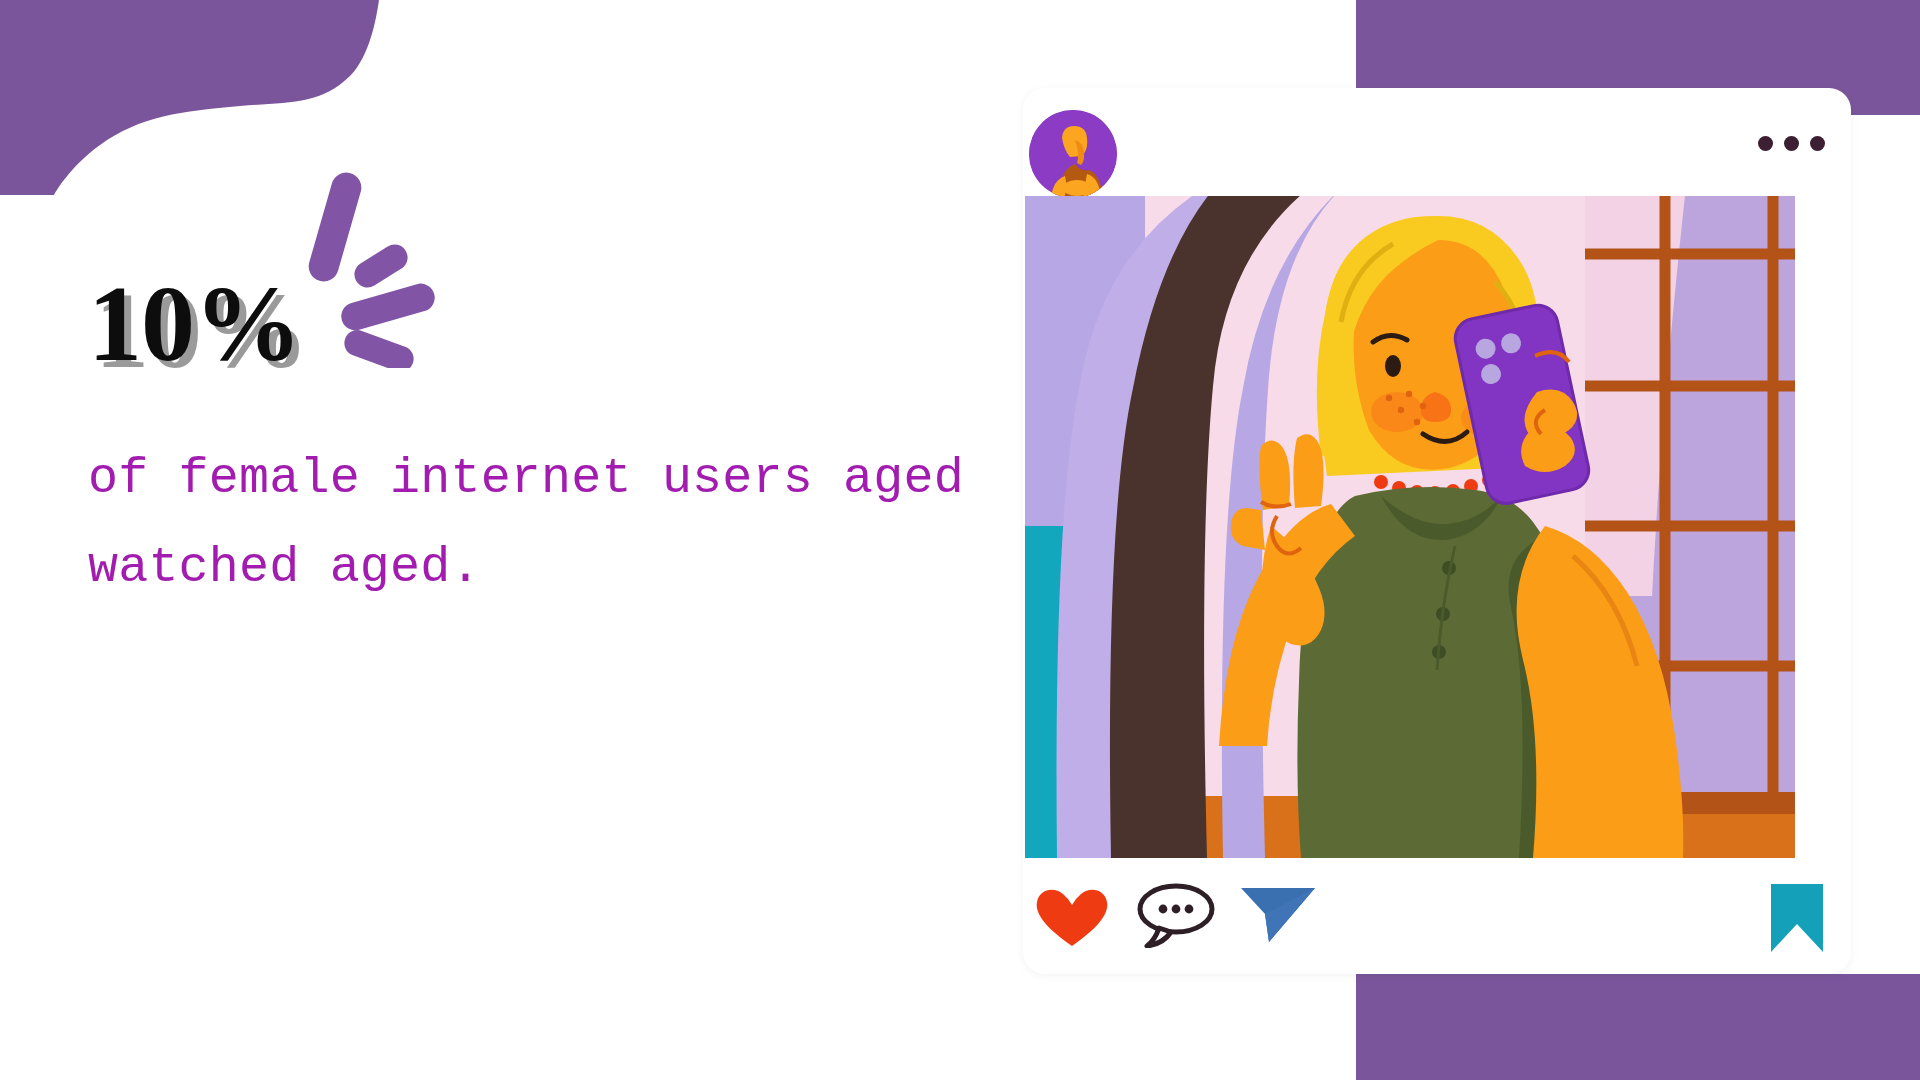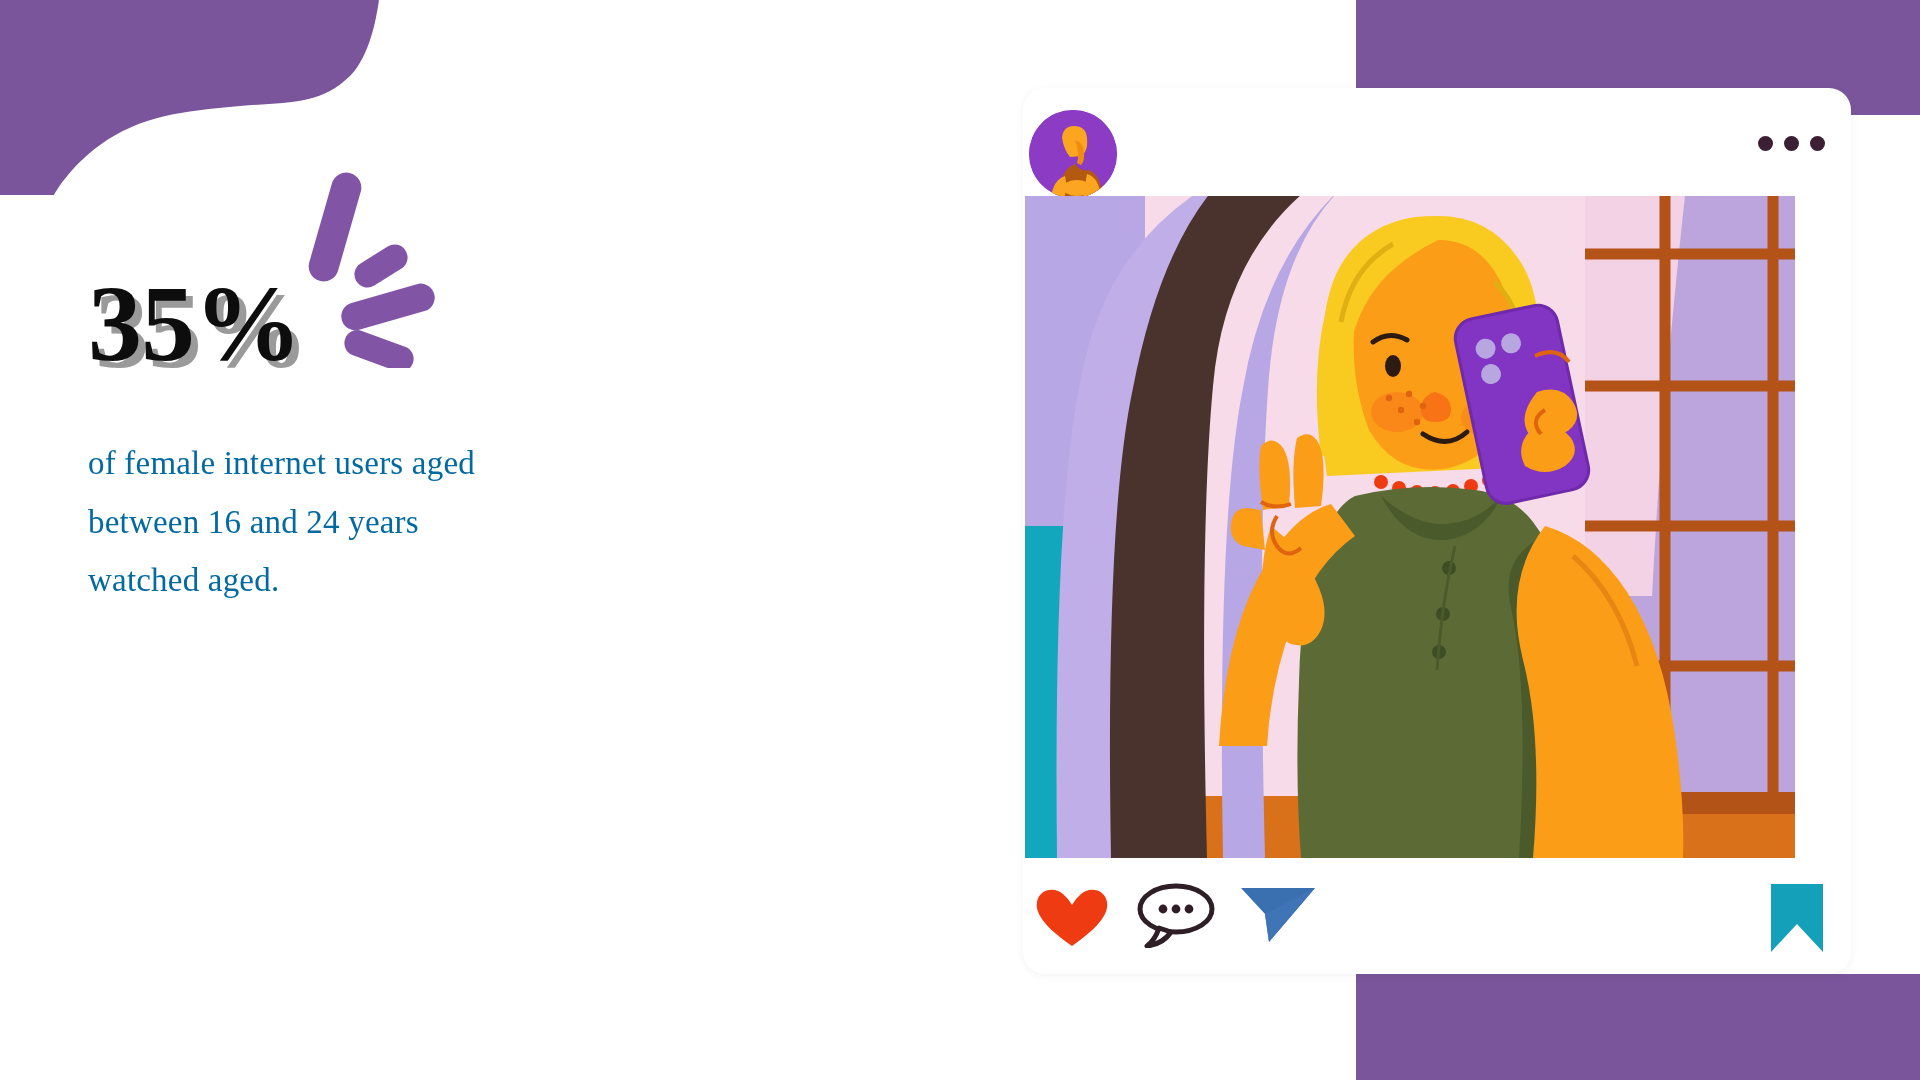--- a/index.html
+++ b/index.html
@@ -24,24 +24,24 @@
     font-weight:bold;
     font-size:108px;
     line-height:1.0;
     color:#0d0d0d;
     letter-spacing:-1px;
     text-shadow:7px 7px 0 #9a9a9a;
     display:inline-block;
   }
   .body-copy{
     margin-top:56px;
-    font-family:Liberation Serif, serif;
-    font-size:33px;
+    font-family:Liberation Mono, monospace;
+    font-size:50px;
     line-height:1.78;
-    color:#0369a1;
+    color:#a21caf;
     letter-spacing:0.2px;
   }
   .body-copy span{ display:block; white-space:nowrap; }
 
   
   .starburst{ position:absolute; left:300px; top:163px; width:150px; height:205px; }
 
   
   .post-card{
     position:absolute;
@@ -95,24 +95,23 @@
   <svg class="starburst" viewBox="0 0 150 205">
     <g fill="#8254a6">
       <rect x="20" y="8" width="30" height="112" rx="15" transform="rotate(16 35 64)"></rect>
       <rect x="68" y="74" width="26" height="58" rx="13" transform="rotate(58 81 103)"></rect>
       <rect x="74" y="96" width="28" height="96" rx="14" transform="rotate(74 88 144)"></rect>
       <rect x="66" y="152" width="26" height="72" rx="13" transform="rotate(110 79 188)"></rect>
     </g>
   </svg>
 
   <div class="left-col">
-    <div class="big-number">35%</div>
+    <div class="big-number">10%</div>
     <div class="body-copy">
       <span>of female internet users aged</span>
-      <span>between 16 and 24 years</span>
       <span>watched aged.</span>
     </div>
   </div>
 
   <div class="post-card">
 
     <div class="avatar">
       <svg viewBox="0 0 88 88">
         <circle cx="44" cy="44" r="44" fill="#8b3bc4"></circle>
         <path d="M33 28 q1-12 12-12 q12 0 13 12 q1 9 -2 14 l-3 4 -12 1 q-6-7 -8-19 z" fill="#fba521"></path>

